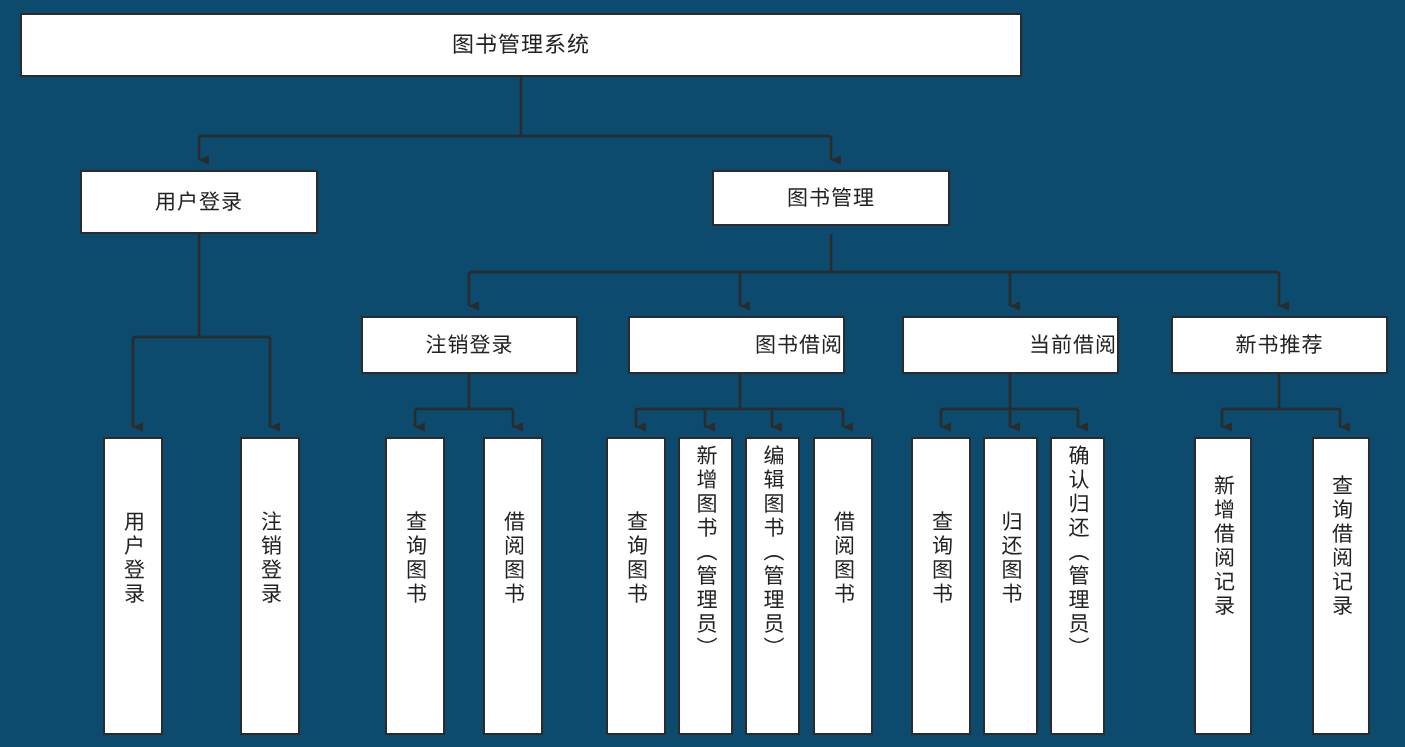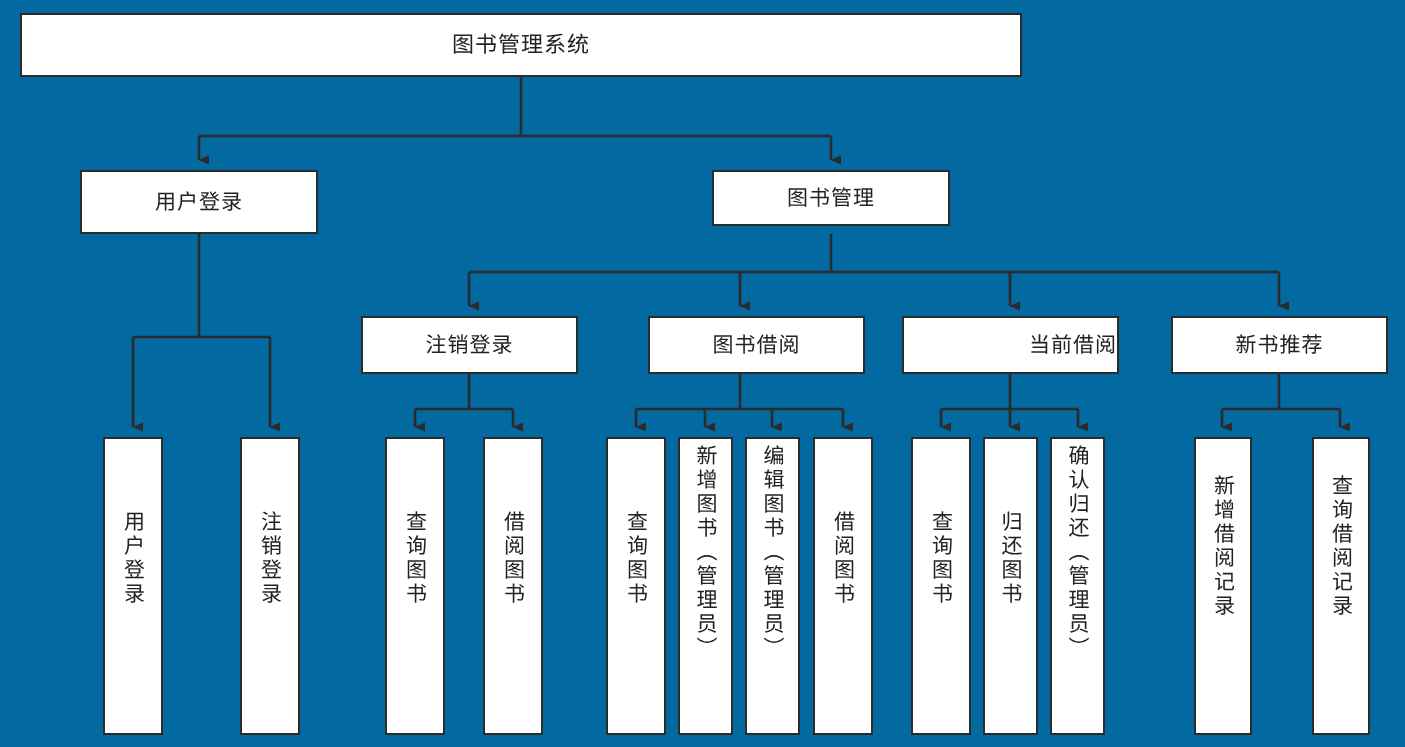--- a/index.html
+++ b/index.html
@@ -8,21 +8,21 @@
     padding: 0;
     background: #ffffff;
   }
   body {
     font-family: "Liberation Sans", "DejaVu Sans", sans-serif;
   }
   #diagram-root {
     position: relative;
     width: 1405px;
     height: 747px;
-    background: #0369a1;
+    background: #0c4a6e;
     overflow: hidden;
   }
   #edge-layer {
     position: absolute;
     left: 0;
     top: 0;
     width: 1405px;
     height: 747px;
     pointer-events: none;
   }
@@ -136,21 +136,21 @@
   <div class="node horiz" style="left:80px; top:170px; width:238px; height:64px;">
     <span class="node-label">用户登录</span>
   </div>
   <div class="node horiz" style="left:712px; top:170px; width:238px; height:56px;">
     <span class="node-label">图书管理</span>
   </div>
 
   <div class="node horiz" style="left:361px; top:316px; width:217px; height:58px;">
     <span class="node-label">注销登录</span>
   </div>
-  <div class="node horiz" style="left:648px; top:316px; width:217px; height:58px;">
+  <div class="node horiz" style="left:628px; top:316px; width:217px; height:58px;justify-content:flex-end;">
     <span class="node-label">图书借阅</span>
   </div>
   <div class="node horiz" style="left:902px; top:316px; width:217px; height:58px;justify-content:flex-end;">
     <span class="node-label">当前借阅</span>
   </div>
   <div class="node horiz" style="left:1171px; top:316px; width:217px; height:58px;">
     <span class="node-label">新书推荐</span>
   </div>
 
   <div class="node vert" style="left:103px; top:437px; width:60px; height:298px; padding-top:72px;">

